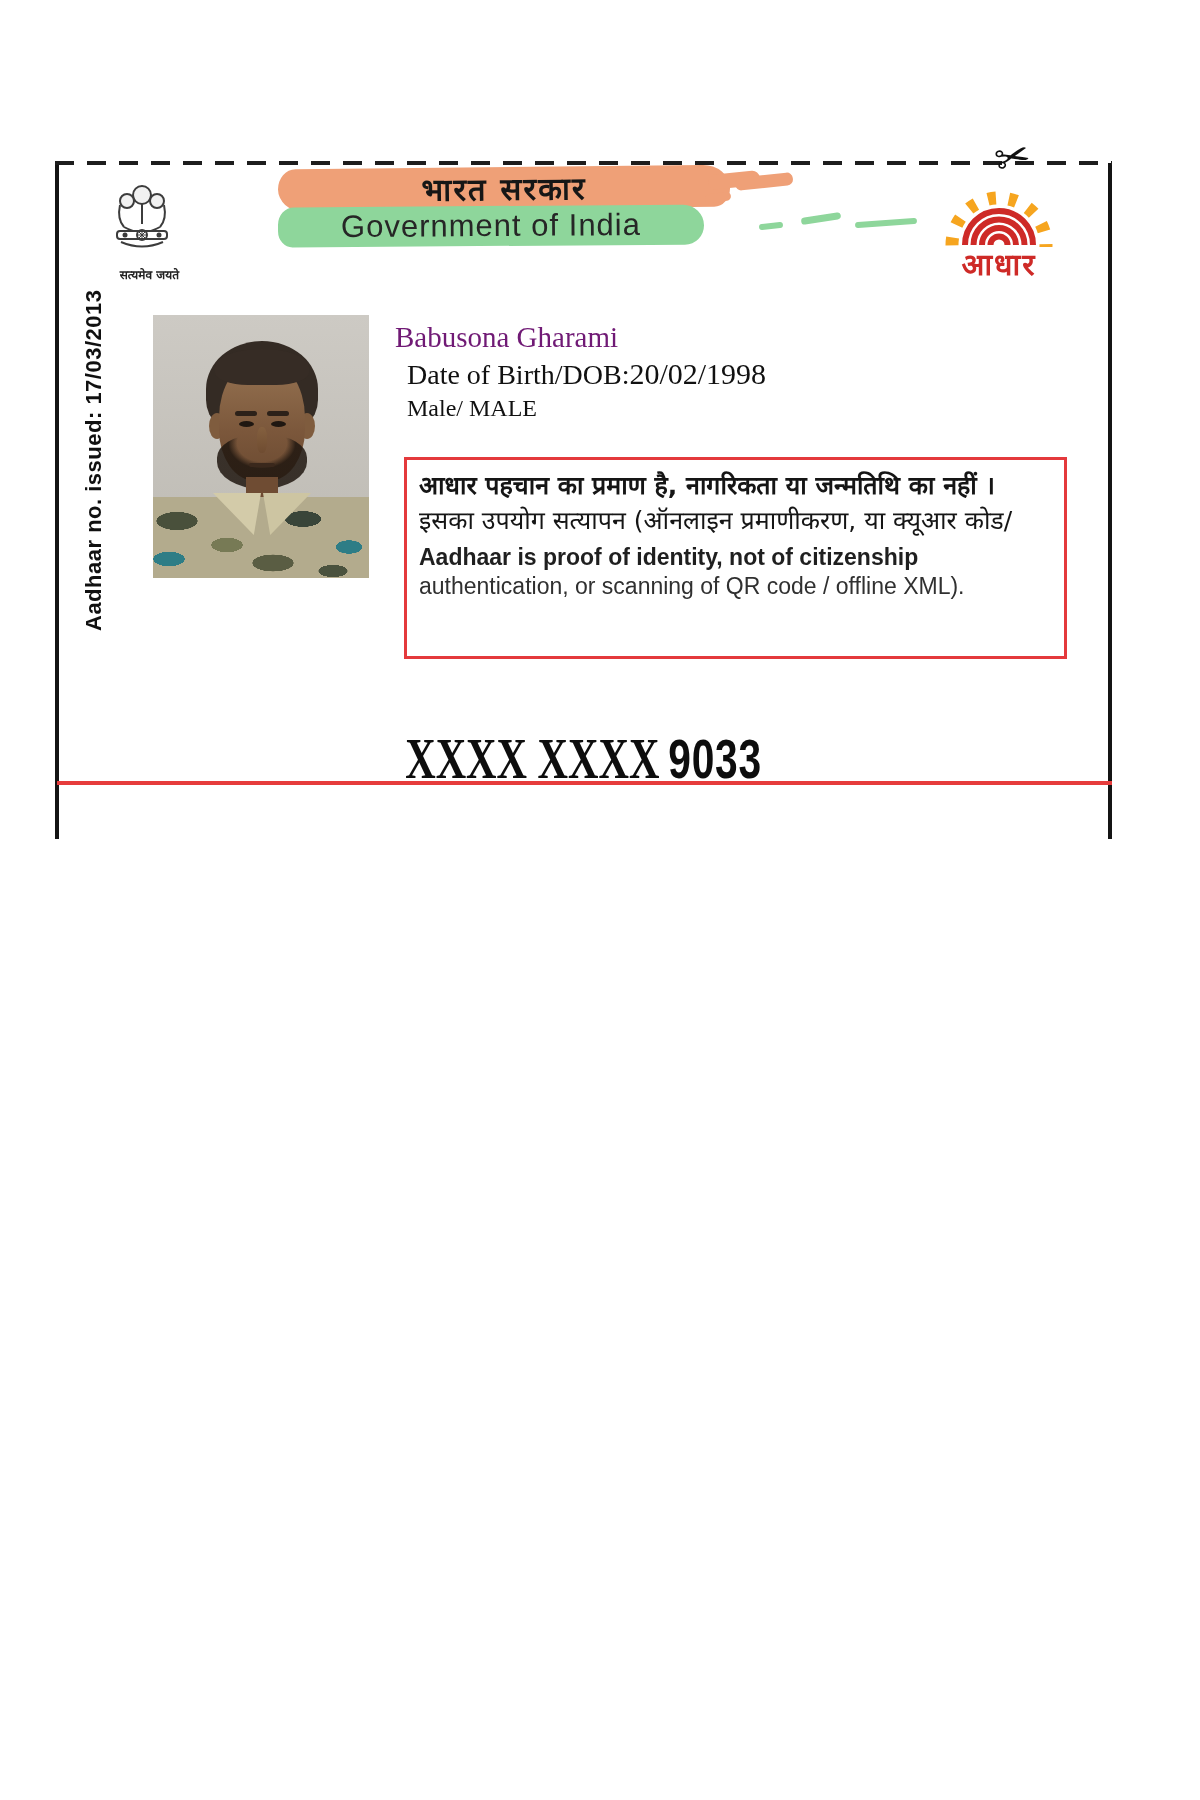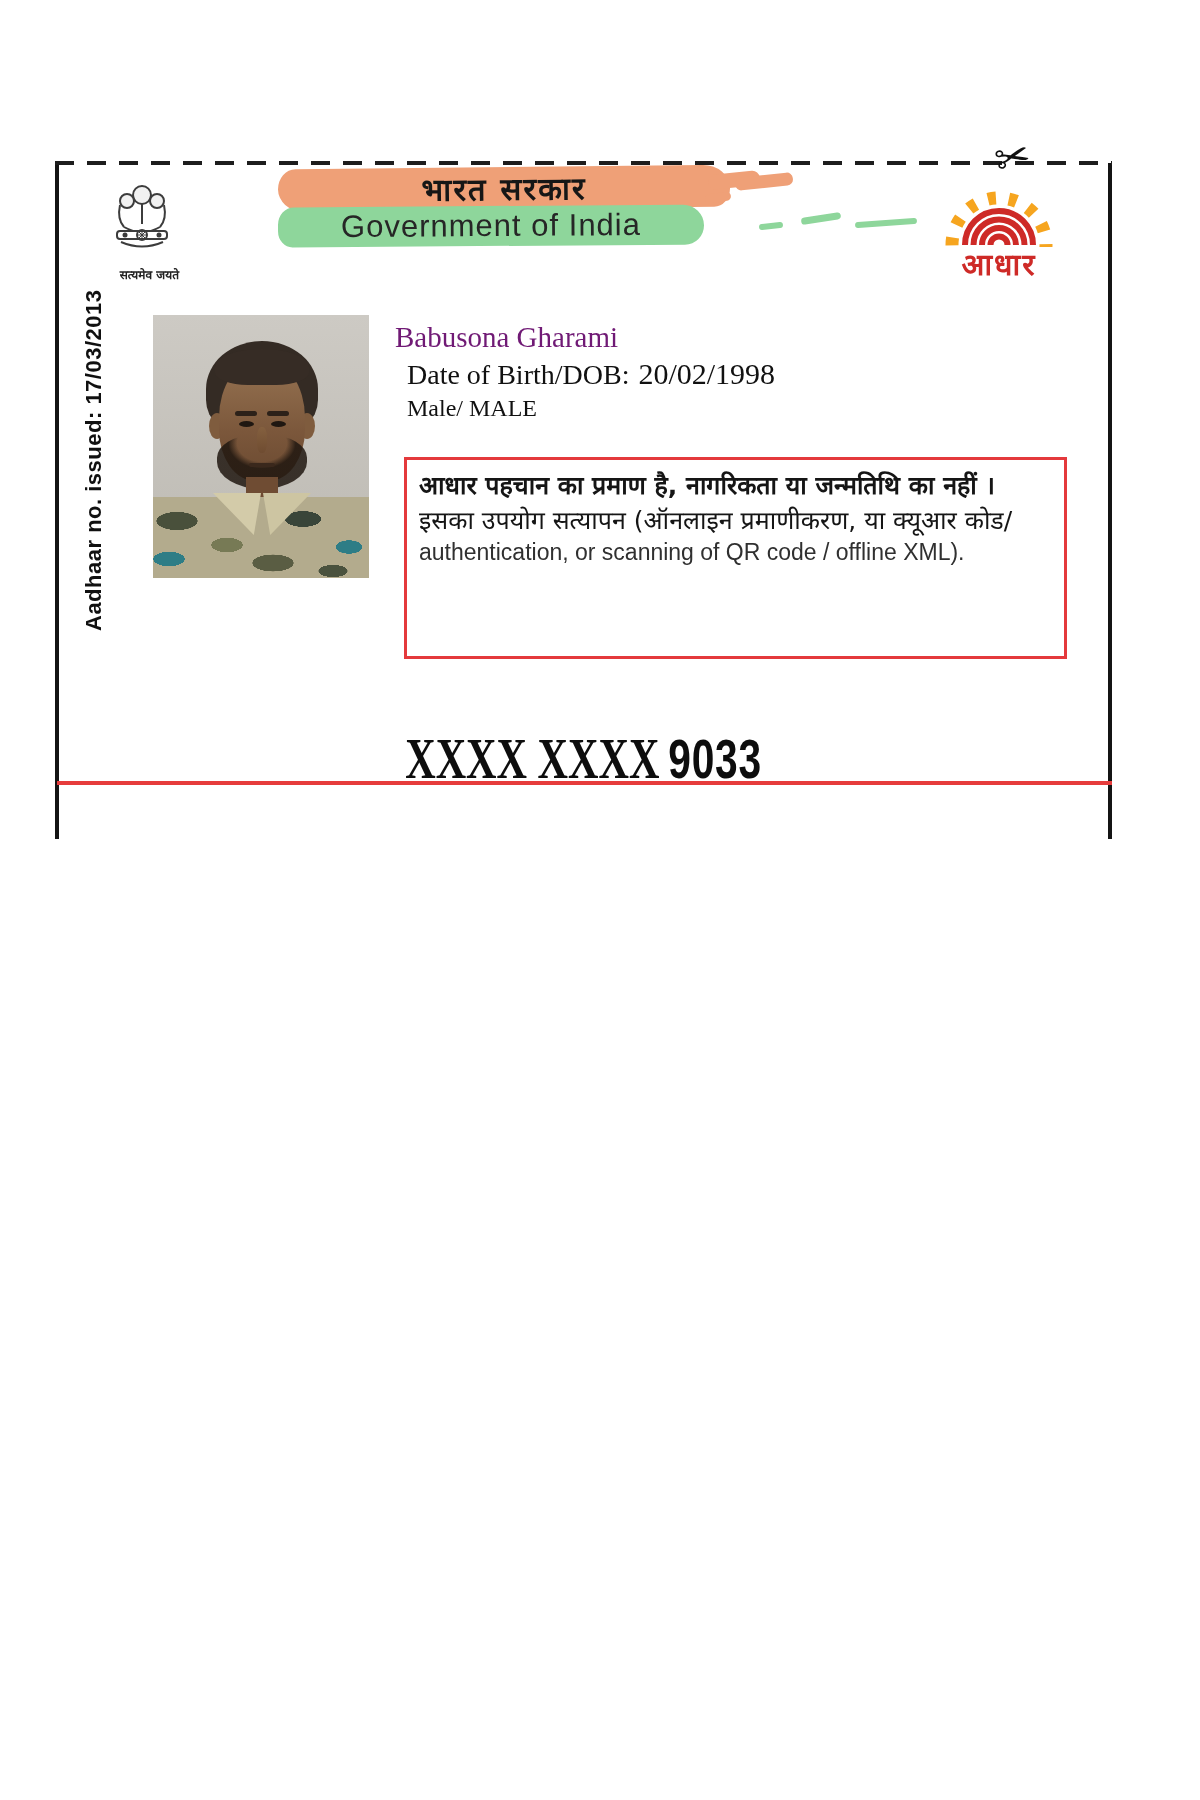--- a/index.html
+++ b/index.html
@@ -73,21 +73,21 @@
                  radial-gradient(ellipse 22px 11px at 196px 50px,#2e7d86 60%,transparent 61%),
                  radial-gradient(ellipse 26px 12px at 16px 62px,#2e7d86 60%,transparent 61%),
                  radial-gradient(ellipse 34px 14px at 120px 66px,#5a5d43 60%,transparent 61%),
                  radial-gradient(ellipse 24px 10px at 180px 74px,#4a523e 60%,transparent 61%); }
   .ph-collar-l { left:60px;  top:178px; width:48px; height:42px; background:#d3cba9; clip-path:polygon(0 0,100% 0,85% 100%); }
   .ph-collar-r { left:110px; top:178px; width:48px; height:42px; background:#cdc5a2; clip-path:polygon(0 0,100% 0,15% 100%); }
 
   
   .name   { position:absolute; left:336px; top:158px; font-family:"Liberation Serif", serif; font-size:29px; color:#701a75; }
   .dob    { position:absolute; left:348px; top:194px; font-family:"Liberation Serif", serif; font-size:28px; color:#111; }
-  .dob-val{ font-size:30px; margin-left:9px; }
+  .dob-val{ font-size:30px; margin-left:0; }
   .gender { position:absolute; left:348px; top:232px; font-family:"Liberation Serif", serif; font-size:24px; color:#111; }
 
   
   .disclaimer-box { position:absolute; left:345px; top:294px; width:663px; height:202px;
                     border:3px solid #e4393c; box-sizing:border-box; padding:8px 0 14px 12px; overflow:hidden; }
   .d-hi { font-family:"DejaVu Sans", sans-serif; font-size:25px; line-height:35px; color:#151515; white-space:nowrap; }
   .d-hi.b { font-weight:bold; }
   .d-en { font-size:23px; line-height:29px; color:#303030; white-space:nowrap; }
   .d-en.first { margin-top:5px; }
   .d-en .b { font-weight:bold; color:#1f1f1f; }
@@ -181,20 +181,23 @@
 
     <div class="name">Babusona Gharami</div>
     <div class="dob">
       <span>Date of Birth/DOB:</span><span class="dob-val">20/02/1998</span>
     </div>
     <div class="gender">Male/ MALE</div>
 
     <div class="disclaimer-box">
       <div class="d-hi b">आधार पहचान का प्रमाण है, नागरिकता या जन्मतिथि का नहीं ।</div>
       <div class="d-hi">इसका उपयोग सत्यापन (ऑनलाइन प्रमाणीकरण, या क्यूआर कोड/</div>
+      <div class="d-en first">
+        <span class="b">Aadhaar is proof of identity, not of citizenship</span>
+      </div>
       <div class="d-en">authentication, or scanning of QR code / offline XML).</div>
     </div>
 
     <div class="number">
       <span class="num-x">XXXX XXXX</span><span class="num-d">9033</span>
     </div>
 
     <div class="red-line"></div>
 
 

